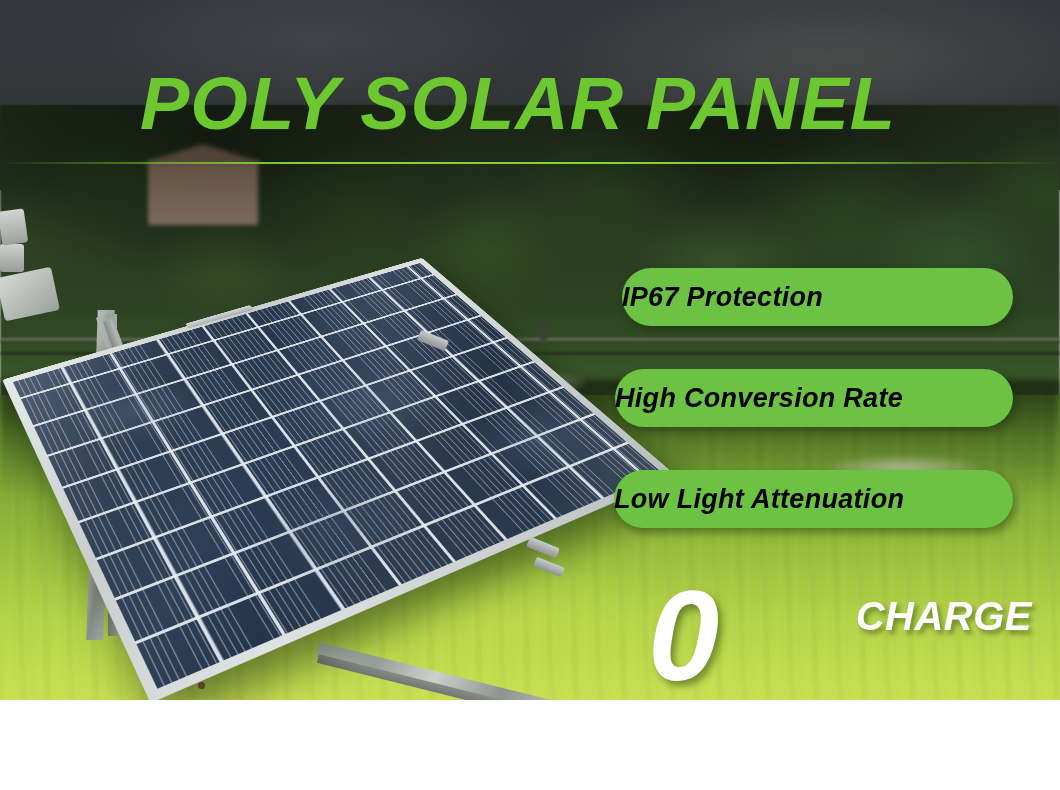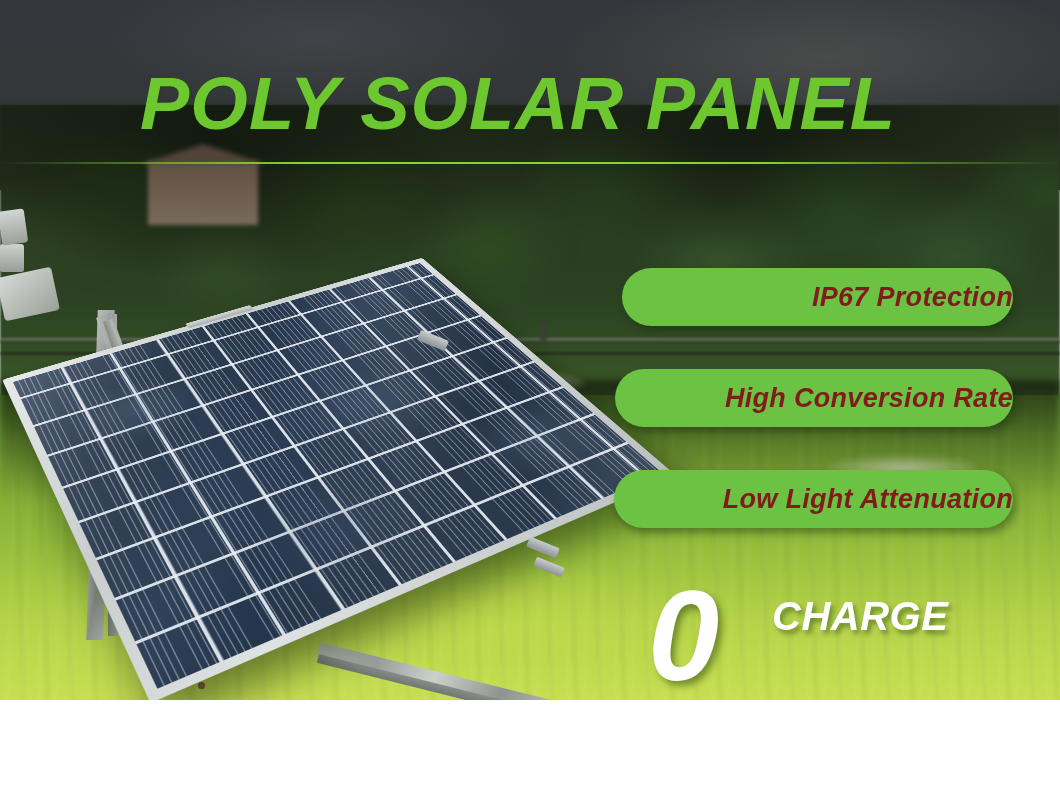--- a/index.html
+++ b/index.html
@@ -130,22 +130,22 @@
   .title {
     position:absolute; left:140px; top:58px; width:800px; height:92px;
     font-size:74px; font-weight:bold; font-style:italic;
     letter-spacing:1px; color:#6DC72F; line-height:92px; white-space:nowrap;
     text-shadow: 1px 1px 0 rgba(30,60,10,.35);
   }
 
   
   .pill {
     position:absolute; height:58px; border-radius:29px;
-    background:#6CC242; color:#7f1d1d;
-    display:flex; align-items:center; justify-content:flex-end;
+    background:#6CC242; color:#000000;
+    display:flex; align-items:center; justify-content:flex-start;
     font-size:27px; font-weight:bold; font-style:italic;
     letter-spacing:.3px; white-space:nowrap;
     box-shadow: 3px 5px 9px rgba(25,45,10,.45);
   }
   #pill-0 { left:622px; top:268px; width:391px; }
   #pill-1 { left:615px; top:369px; width:398px; }
   #pill-2 { left:614px; top:470px; width:399px; }
 
   
   .zero-block { position:absolute; left:630px; top:580px; width:400px; height:110px; }
@@ -154,21 +154,21 @@
     font-size:128px; font-weight:bold; font-style:italic; color:#ffffff;
     line-height:128px;
     text-shadow: 4px 5px 7px rgba(40,65,10,.5);
   }
   .charge-lines {
     position:absolute; left:122px; top:14px; width:280px;
     font-size:40px; font-weight:bold; font-style:italic; color:#ffffff;
     line-height:45px; letter-spacing:.5px;
     text-shadow: 3px 4px 5px rgba(40,65,10,.5);
   }
-  .charge-l2 { padding-left:20px; }
+  .charge-l2 { padding-left:20px;text-align:right; }
 
   
   .panel-assembly { position:absolute; left:0px; top:210px; width:620px; height:500px; }
 
   .panel-wrap {
     position:absolute; left:60px; top:0px; width:520px; height:430px;
     transform: perspective(900px) rotateX(47deg) rotateZ(-27deg) skewX(2deg);
     transform-origin: 50% 50%;
   }
   .panel-frame {

